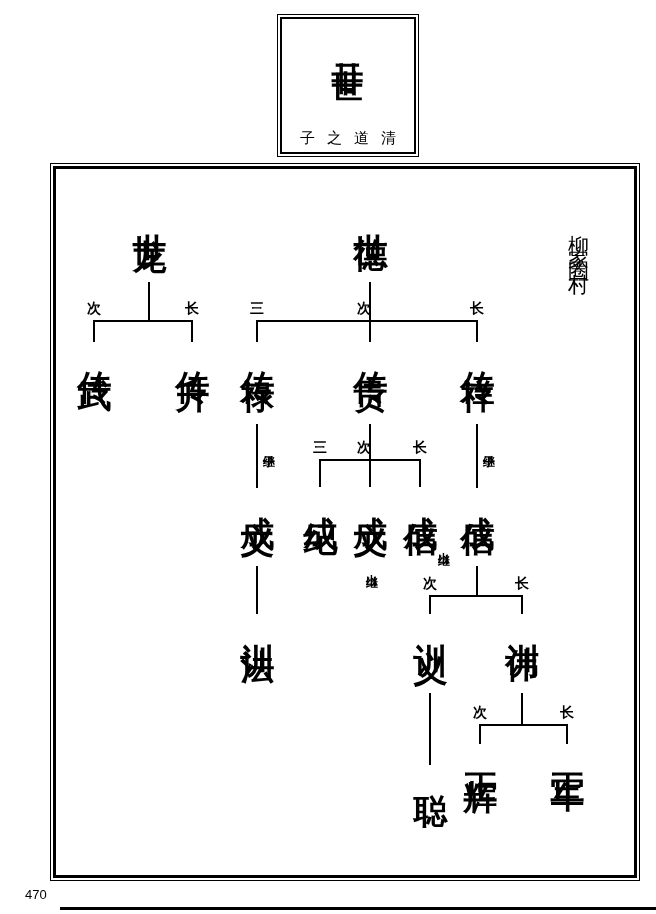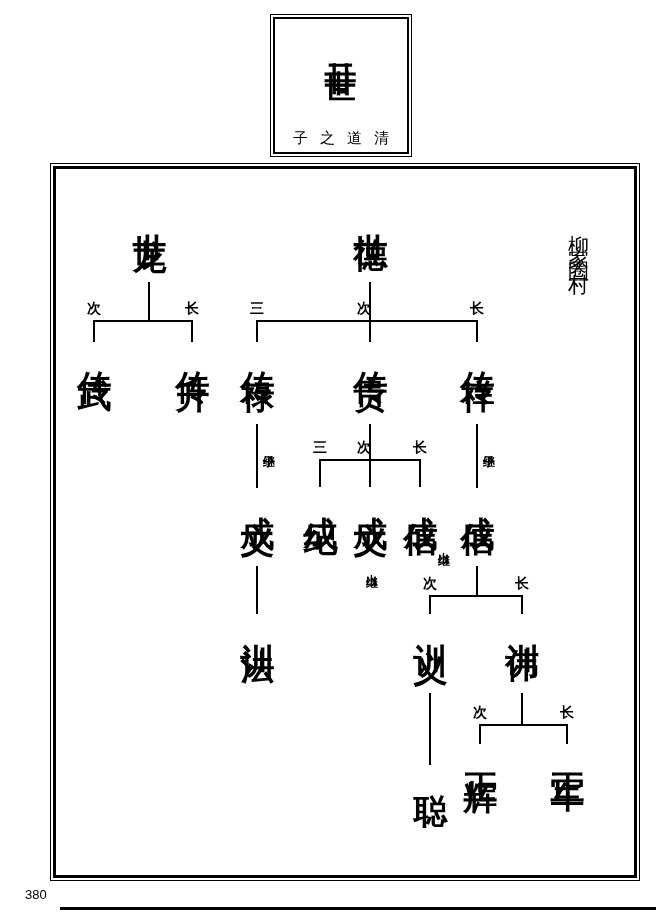--- a/index.html
+++ b/index.html
@@ -7,21 +7,21 @@
   body {
     position:relative;
     background:#ffffff;
     overflow:hidden;
     font-family:"Liberation Serif", serif;
     color:#000;
   }
 
   
   .gen-box {
-    position:absolute; left:270px; top:14px; width:142px; height:143px;
+    position:absolute; left:277px; top:14px; width:142px; height:143px;
     border:1px solid #000; background:#fff;
   }
   .gen-box::before {
     content:""; position:absolute; inset:2px; border:2px solid #000; pointer-events:none;
   }
   .gen-title {
     position:absolute; left:50%; top:22px; transform:translateX(-50%);
     writing-mode:vertical-rl; text-orientation:upright;
     font-size:32px; font-weight:bold; letter-spacing:4px; line-height:1;
     white-space:nowrap;
@@ -158,14 +158,14 @@
 <div class="hline" style="left:480px;top:724px;width:87px"></div>
 <div class="vline" style="left:480px;top:724px;height:20px"></div>
 <div class="vline" style="left:567px;top:724px;height:20px"></div>
 <div class="blabel" style="left:480px;top:706px">次</div>
 <div class="blabel" style="left:567px;top:706px">长</div>
 
 <div class="person" style="left:430px;top:767px">聪</div>
 <div class="person" style="left:480px;top:746px">正辉</div>
 <div class="person" style="left:567px;top:746px">正军</div>
 
-<div class="page-num">380</div>
+<div class="page-num">470</div>
 <div class="footer-rule"></div>
 
 </body></html>

